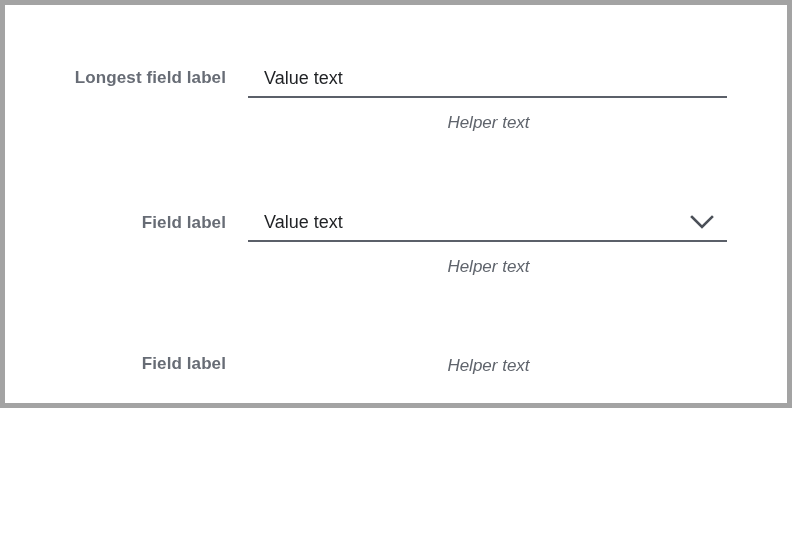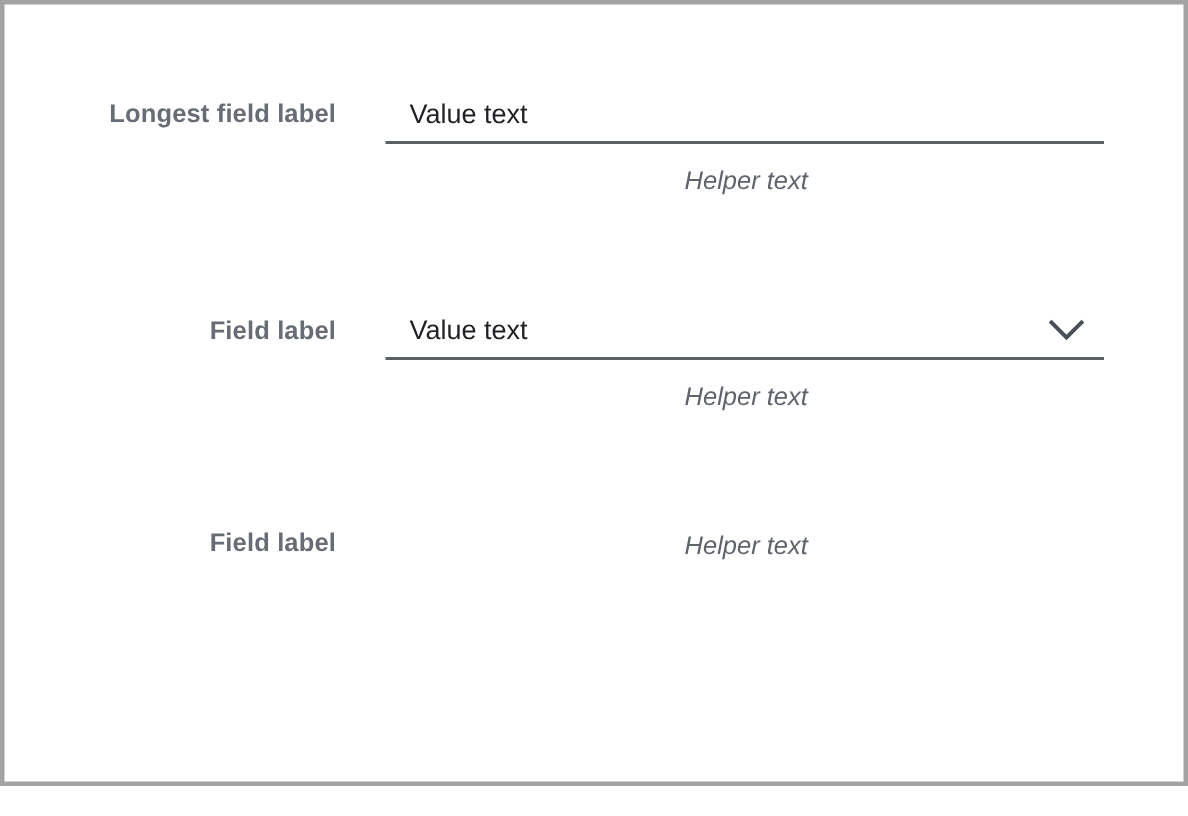--- a/index.html
+++ b/index.html
@@ -7,23 +7,23 @@
     padding: 0;
     background: #ffffff;
   }
   body {
     font-family: "Liberation Sans", sans-serif;
   }
 
   #canvas {
     position: relative;
     width: 792px;
-    height: 524px;
+    height: 408px;
     background: #ffffff;
-    border: 3px solid #a3a3a3;
+    border: 5px solid #a3a3a3;
     box-sizing: border-box;
     overflow: hidden;
   }
 
   .form-row {
     position: absolute;
     display: flex;
     align-items: flex-start;
   }
 
@@ -36,21 +36,20 @@
     font-weight: 600;
     color: #676c75;
     letter-spacing: 0.1px;
     line-height: 22px;
     white-space: nowrap;
   }
 
   .field-control {
     width: 479px;
     position: relative;
-    margin-left: 11px;
   }
 
   
   .input-underline {
     width: 100%;
     box-sizing: border-box;
     border: none;
     border-bottom: 2px solid #5b6069;
     background: transparent;
     font-family: "Liberation Sans", sans-serif;

